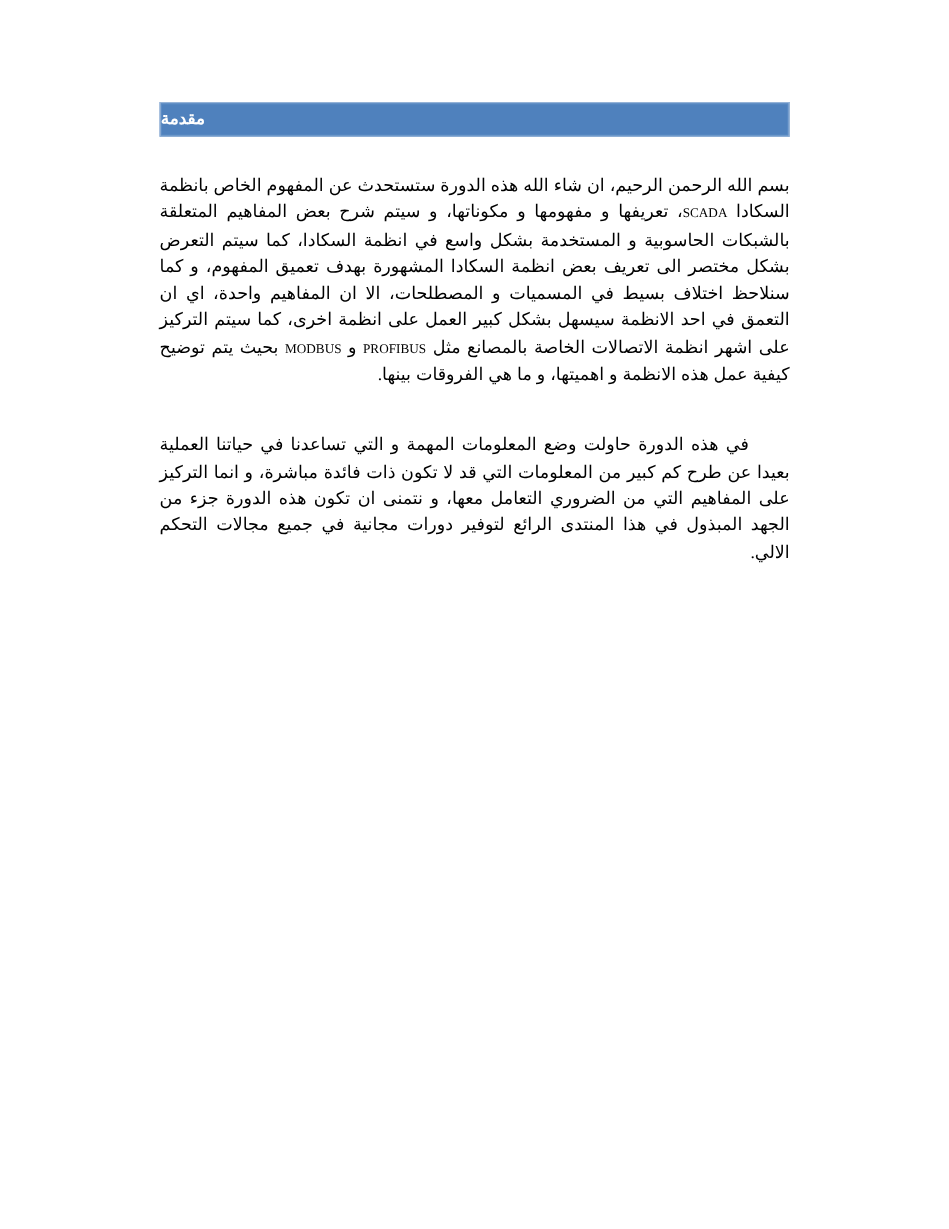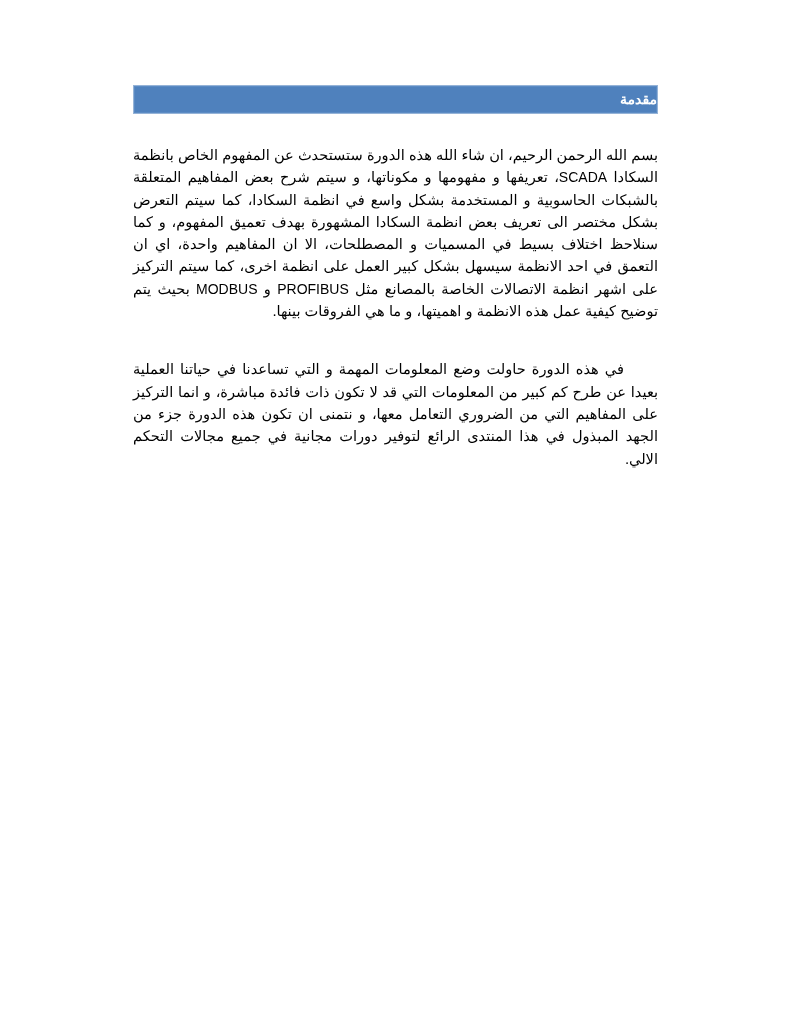--- a/index.html
+++ b/index.html
@@ -33,21 +33,21 @@
 
   
   .heading-banner {
     box-sizing: border-box;
     width: 525px;
     height: 29px;
     background: #4f81bd;
     border: 1px solid #95b3d7;
     display: flex;
     align-items: center;
-    justify-content: flex-start;
+    justify-content: flex-end;
     margin: 0 0 30px 0;
     box-shadow: inset 0 0 0 1px #5b8bc4;
   }
   .heading-banner-title {
     color: #ffffff;
     font-family: "Liberation Serif", "DejaVu Serif", serif;
     font-weight: bold;
     font-size: 14px;
     line-height: 1;
     letter-spacing: 0;
@@ -72,22 +72,22 @@
     word-spacing: 0.5px;
   }
   .para:last-child {
     margin-bottom: 0;
     margin-top: 36px;
   }
   .para.indented {
     text-indent: 34px;
   }
   .para .latin {
-    font-family: Liberation Sans, sans-serif;
-    font-size: 14px;
+    font-family: Liberation Serif, serif;
+    font-size: 11px;
     direction: ltr;
     unicode-bidi: isolate;
   }
 </style>
 </head>
 <body>
 
 <div class="page">
 
   <div class="content">

